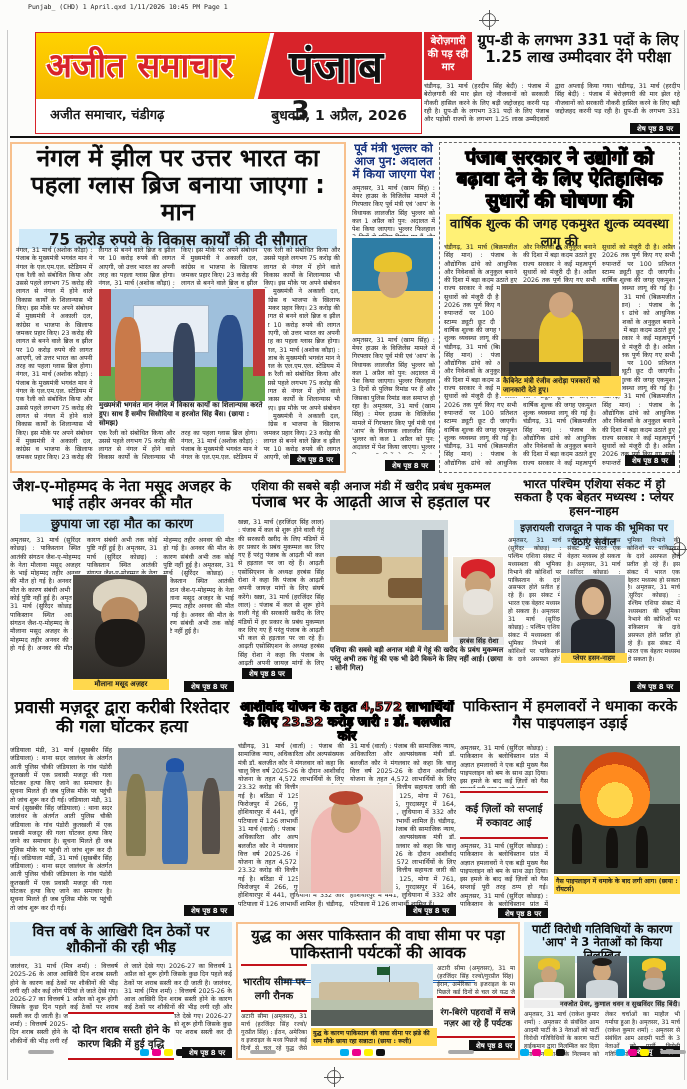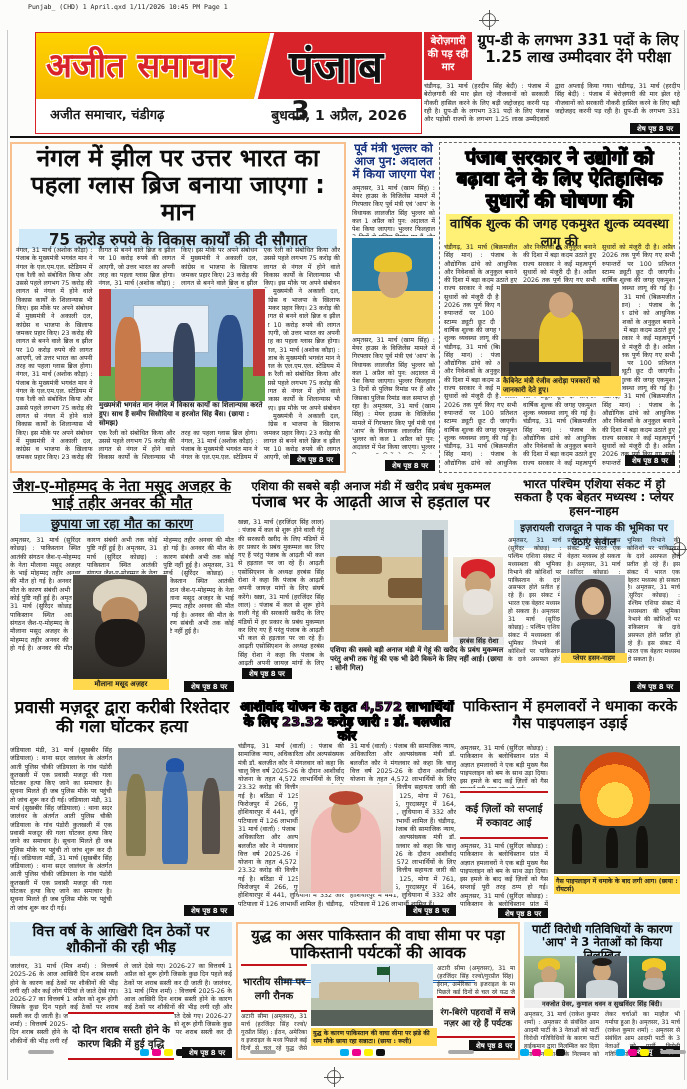--- a/index.html
+++ b/index.html
@@ -26,21 +26,21 @@
   .brand-left{position:absolute;left:10px;top:8px;font-size:34px;font-weight:bold;color:#d8232a;
     text-shadow:-1px -1px 0 #fff,1px -1px 0 #fff,-1px 1px 0 #fff,1px 1px 0 #fff;}
   .brand-right{position:absolute;right:8px;top:2px;width:40%;text-align:center;font-size:44px;font-weight:bold;color:#111;
     text-shadow:-1px -1px 0 #fff,1px -1px 0 #fff,-1px 1px 0 #fff,1px 1px 0 #fff;}
   .mast-bottom{position:relative;height:30px;background:#fff;display:flex;align-items:center;}
   .mast-edition{font-size:13px;font-weight:bold;padding-left:14px;}
   .mast-page{position:absolute;left:255px;top:-4px;font-size:27px;font-weight:bold;}
   .mast-date{position:absolute;right:14px;font-size:14px;font-weight:bold;}
   
   .hl{font-weight:bold;color:#0d0d0d;text-align:center;line-height:1.12;}
-  .hl-outline{color:#701a75;-webkit-text-stroke:1.1px #000;text-shadow:0 0 1px #000;}
+  .hl-outline{color:#ef4444;-webkit-text-stroke:1.1px #000;text-shadow:0 0 1px #000;}
   .sub-blue{background:#cfe9f8;font-weight:bold;text-align:center;}
   .sub-yellow{background:#fff176;font-weight:bold;text-align:center;}
   .body-txt{font-size:6.3px;line-height:1.32;text-align:justify;color:#1c1c1c;}
   .cols2{column-count:2;column-gap:6px;}
   .cols3{column-count:3;column-gap:6px;}
   .cols4{column-count:4;column-gap:6px;}
   .endmark{background:#101010;color:#fff;font-size:7px;font-weight:bold;padding:1px 7px;display:inline-block;}
   .caption{font-size:7px;font-weight:bold;line-height:1.25;}
   .cap-yellow{background:#ffd84d;padding:1px 2px;}
   .photo{position:relative;overflow:hidden;background:#b9c4cc;}
@@ -122,21 +122,21 @@
         <div class="fig" style="left:38px;top:26px;width:44px;height:66px;background:#e9c431;"></div>
         <div class="head-fig" style="left:48px;top:8px;width:24px;height:26px;background:#cfa57e;"></div>
         <div class="abs" style="left:8px;bottom:0;width:102px;height:14px;background:#2b2b2b;"></div>
       </div>
       <div class="caption cap-yellow">कैबिनेट मंत्री रंजीव अरोड़ा पत्रकारों को जानकारी देते हुए।</div>
     </div>
     <div class="abs endmark" style="right:0;bottom:2px;">शेष पृष्ठ 8 पर</div>
   </div>
 </div>
 
-<div class="abs clip" style="left:10px;top:478px;width:224px;height:216px;text-decoration:underline;">
+<div class="abs clip" style="left:10px;top:478px;width:224px;height:216px;">
   <div class="hl" style="font-size:15px;">जैश-ए-मोहम्मद के नेता मसूद अजहर के भाई तहीर अनवर की मौत</div>
   <div class="sub-blue" style="font-size:13px;margin:2px 10px;">छुपाया जा रहा मौत का कारण</div>
   <div class="abs clip" style="left:0;top:58px;right:0;bottom:0;">
     <div class="body-txt cols3 clip" style="height:100%;">अमृतसर, 31 मार्च (सुरिंदर कोछड़) : पाकिस्तान स्थित आतंकी संगठन जैश-ए-मोहम्मद के नेता मौलाना मसूद अजहर के भाई मोहम्मद तहीर अनवर की मौत हो गई है। अनवर की मौत के कारण संबंधी अभी तक कोई पुष्टि नहीं हुई है। अमृतसर, 31 मार्च (सुरिंदर कोछड़) : पाकिस्तान स्थित आतंकी संगठन जैश-ए-मोहम्मद के नेता मौलाना मसूद अजहर के भाई मोहम्मद तहीर अनवर की मौत हो गई है। अनवर की मौत के कारण संबंधी अभी तक कोई पुष्टि नहीं हुई है। अमृतसर, 31 मार्च (सुरिंदर कोछड़) : पाकिस्तान स्थित आतंकी संगठन जैश-ए-मोहम्मद के नेता मौलाना मसूद अजहर के भाई मोहम्मद तहीर अनवर की मौत हो गई है। अनवर की मौत के कारण संबंधी अभी तक कोई पुष्टि नहीं हुई है। अमृतसर, 31 मार्च (सुरिंदर कोछड़) : पाकिस्तान स्थित आतंकी संगठन जैश-ए-मोहम्मद के नेता मौलाना मसूद अजहर के भाई मोहम्मद तहीर अनवर की मौत हो गई है। अनवर की मौत के कारण संबंधी अभी तक कोई पुष्टि नहीं हुई है। अमृतसर, 31 मार्च (सुरिंदर कोछड़) : पाकिस्तान स्थित आतंकी संगठन जैश-ए-मोहम्मद के नेता मौलाना मसूद अजहर के भाई मोहम्मद तहीर अनवर की मौत हो गई है। अनवर की मौत के कारण संबंधी अभी तक कोई पुष्टि नहीं हुई है।</div>
     <div class="pw" style="left:62px;top:2px;width:96px;">
       <div class="photo" style="width:94px;height:104px;background:linear-gradient(#5a5650,#2e2b27);">
         <div class="abs" style="left:20px;top:4px;width:54px;height:34px;border-radius:50% 50% 30% 30%;background:#ddd5c2;"></div>
         <div class="head-fig" style="left:28px;top:22px;width:38px;height:34px;background:#b98c62;"></div>
         <div class="abs" style="left:22px;top:44px;width:50px;height:48px;border-radius:40% 40% 50% 50%;background:#1d1a17;"></div>
       </div>
@@ -278,21 +278,21 @@
       <div class="head-fig" style="left:16px;top:6px;width:18px;height:20px;background:#d0a87e;"></div>
       <div class="abs" style="left:15px;top:2px;width:20px;height:8px;border-radius:50%;background:#1d1a17;"></div>
       <div class="abs" style="left:9px;top:24px;width:32px;height:18px;border-radius:30% 30% 0 0;background:#cfd6da;"></div>
     </div>
     <div class="photo" style="flex:1;background:linear-gradient(#2c7d66,#1d5c4b);">
       <div class="abs" style="left:13px;top:2px;width:24px;height:13px;border-radius:50% 50% 20% 20%;background:#f0c929;"></div>
       <div class="head-fig" style="left:16px;top:11px;width:18px;height:18px;background:#c49a70;"></div>
       <div class="abs" style="left:14px;top:22px;width:22px;height:12px;border-radius:40%;background:#b9b2a8;"></div>
     </div>
   </div>
-  <div class="caption abs" style="left:0;top:78px;width:156px;background:#ededed;text-align:center;font-size:6.5px;">नवजोत ग्रेवर, कुणाल धवन व सुखविंदर सिंह बिंदी।</div>
+  <div class="caption abs" style="left:0;top:78px;width:156px;background:#ededed;text-align:right;font-size:6.5px;">नवजोत ग्रेवर, कुणाल धवन व सुखविंदर सिंह बिंदी।</div>
   <div class="abs clip" style="left:0;top:88px;width:156px;height:48px;">
     <div class="body-txt cols2 clip" style="height:100%;font-size:6px;">अमृतसर, 31 मार्च (राकेश कुमार शर्मा) : अमृतसर से संबंधित आम आदमी पार्टी के 3 नेताओं को पार्टी विरोधी गतिविधियों के कारण पार्टी हाईकमान द्वारा निलम्बित कर दिया गया। इन नेताओं के निलम्बन को लेकर चर्चाओं का माहौल भी गर्माया हुआ है। अमृतसर, 31 मार्च (राकेश कुमार शर्मा) : अमृतसर से संबंधित आम आदमी पार्टी के 3 नेताओं को पार्टी विरोधी गतिविधियों के कारण पार्टी हाईकमान द्वारा निलम्बित कर दिया गया। इन नेताओं के निलम्बन को लेकर चर्चाओं का माहौल भी गर्माया हुआ है।</div>
     <div class="abs endmark" style="right:0;bottom:1px;">शेष पृष्ठ 8 पर</div>
   </div>
 </div>
 
 <div class="abs trim" style="left:28px;top:1050px;"></div>
 <div class="abs cmyk" style="left:140px;top:1049px;">
     <span style="background:#00aeef"></span>
     <span style="background:#ec008c"></span>

